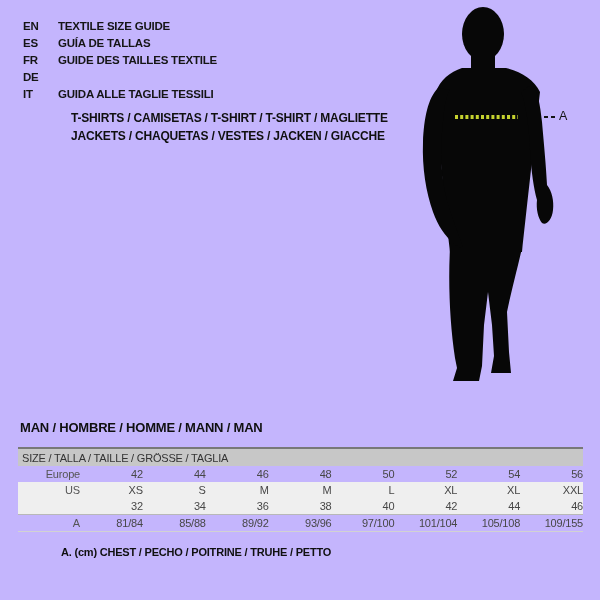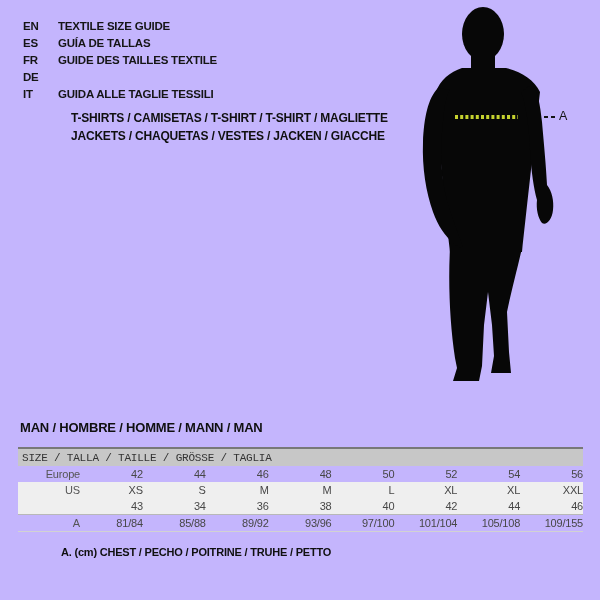--- a/index.html
+++ b/index.html
@@ -30,21 +30,20 @@
                    font-size:13px; font-weight:bold; letter-spacing:-0.2px; color:#101010; }
 
   
   .size-table { position:absolute; left:18px; top:447px; width:565px;
                 border-collapse:collapse; table-layout:fixed;
                 font-size:11px; letter-spacing:-0.2px; color:#474747; }
   .size-table th {
     text-align:left; font-weight:normal; font-size:11px; color:#333;
     background:#c7c7c7; height:15px; padding:1px 0 1px 4px;
     border-top:2px solid #787878;
-    font-family:Liberation Mono, monospace;
   }
   .size-table td { height:16px; padding:0; text-align:right; }
   .size-table td.rowlabel { text-align:right; padding-left:4px; color:#555; }
   .size-table tr.band td { background:#efefef;margin-top:12px; }
   .size-table tr.last td { border-top:1px solid #b8b8b8; border-bottom:1px solid #d2d2d2; }
 
   
   .footnote { position:absolute; left:20px; top:546px;
               font-size:11px; font-weight:bold; letter-spacing:-0.2px; color:#101010;margin-left:41px; }
 </style>
@@ -133,21 +132,21 @@
         <td>S</td>
         <td>M</td>
         <td>M</td>
         <td>L</td>
         <td>XL</td>
         <td>XL</td>
         <td>XXL</td>
       </tr>
       <tr class="band">
         <td class="rowlabel"></td>
-        <td>43</td>
+        <td>32</td>
         <td>34</td>
         <td>36</td>
         <td>38</td>
         <td>40</td>
         <td>42</td>
         <td>44</td>
         <td>46</td>
       </tr>
       <tr class="last">
         <td class="rowlabel">A</td>

